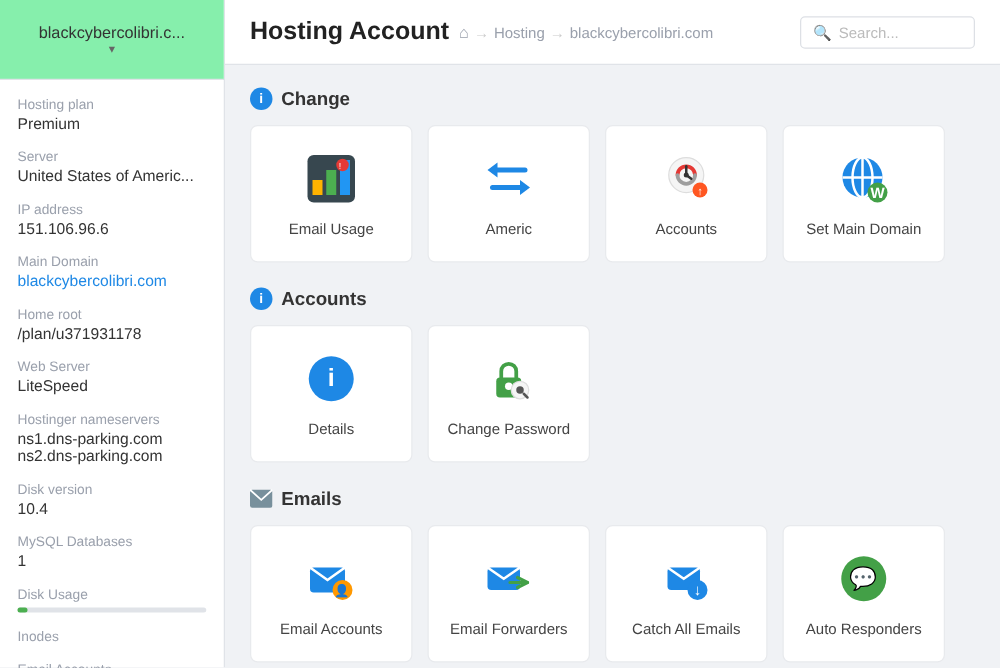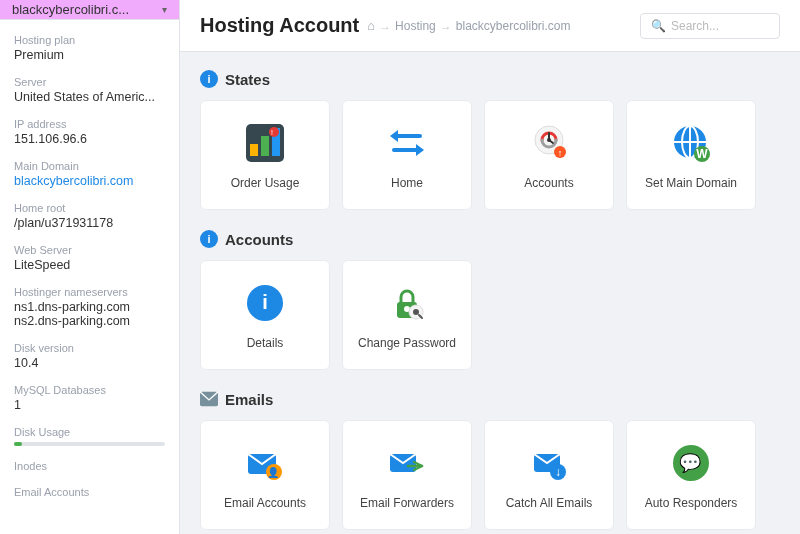--- a/index.html
+++ b/index.html
@@ -17,26 +17,27 @@
     
     .sidebar {
       width: 180px;
       background: #fff;
       border-right: 1px solid #e0e3e8;
       display: flex;
       flex-direction: column;
       flex-shrink: 0;
     }
     .sidebar-header {
-      padding: 2px 12px;
+      padding: 18px 12px;
       border-bottom: 1px solid #e0e3e8;
       display: flex;
       align-items: center;
       justify-content: space-between;
-      background: #f0abfc;
+      background: #86efac;
+      flex-direction: column;
     }
     .sidebar-header-text {
       font-size: 13px;
       font-weight: 500;
       color: #333;
       white-space: nowrap;
       overflow: hidden;
       text-overflow: ellipsis;
       max-width: 130px;
     }
@@ -282,46 +283,46 @@
       <span style="color:#aaa;font-size:12px;">🔍</span>
       <span style="color:#bbb;">Search...</span>
     </div>
   </div>
 
   <div class="content">
 
   <div class="section">
         <div class="section-header">
           <div class="section-icon">i</div>
-          <span class="section-title">States</span>
+          <span class="section-title">Change</span>
         </div>
         <div class="cards-grid">
           <div class="card">
             <div class="card-icon">
               <svg width="46" height="46" viewBox="0 0 46 46">
       <rect x="4" y="4" width="38" height="38" rx="5" fill="#37474f"></rect>
       <rect x="8" y="24" width="8" height="12" fill="#ffb300"></rect>
       <rect x="19" y="16" width="8" height="20" fill="#4caf50"></rect>
       <rect x="30" y="8" width="8" height="28" fill="#2196f3"></rect>
       <circle cx="32" cy="12" r="5" fill="#e53935"></circle>
       <text x="30" y="15" font-size="7" fill="white" text-anchor="middle">!</text>
     </svg>
             </div>
-            <span class="card-label">Order Usage</span>
+            <span class="card-label">Email Usage</span>
           </div>
           <div class="card">
             <div class="card-icon">
               <svg width="46" height="46" viewBox="0 0 46 46">
       <rect x="8" y="14" width="30" height="4" rx="2" fill="#1e88e5"></rect>
       <rect x="8" y="28" width="30" height="4" rx="2" fill="#1e88e5"></rect>
       <polygon points="6,16 14,10 14,22" fill="#1e88e5"></polygon>
       <polygon points="40,30 32,24 32,36" fill="#1e88e5"></polygon>
     </svg>
             </div>
-            <span class="card-label">Home</span>
+            <span class="card-label">Americ</span>
           </div>
           <div class="card">
             <div class="card-icon">
               <svg width="46" height="46" viewBox="0 0 46 46">
       <circle cx="23" cy="20" r="14" fill="#f5f5f5" stroke="#ddd" stroke-width="1"></circle>
       <path d="M16 20 A7 7 0 0 1 30 20" fill="none" stroke="#e53935" stroke-width="3" stroke-linecap="round"></path>
       <path d="M16 20 A7 7 0 0 0 30 20" fill="none" stroke="#9e9e9e" stroke-width="3" stroke-linecap="round"></path>
       <line x1="23" y1="13" x2="23" y2="20" stroke="#333" stroke-width="2" stroke-linecap="round"></line>
       <line x1="23" y1="20" x2="27" y2="23" stroke="#333" stroke-width="2" stroke-linecap="round"></line>
       <circle cx="23" cy="20" r="2" fill="#333"></circle>

